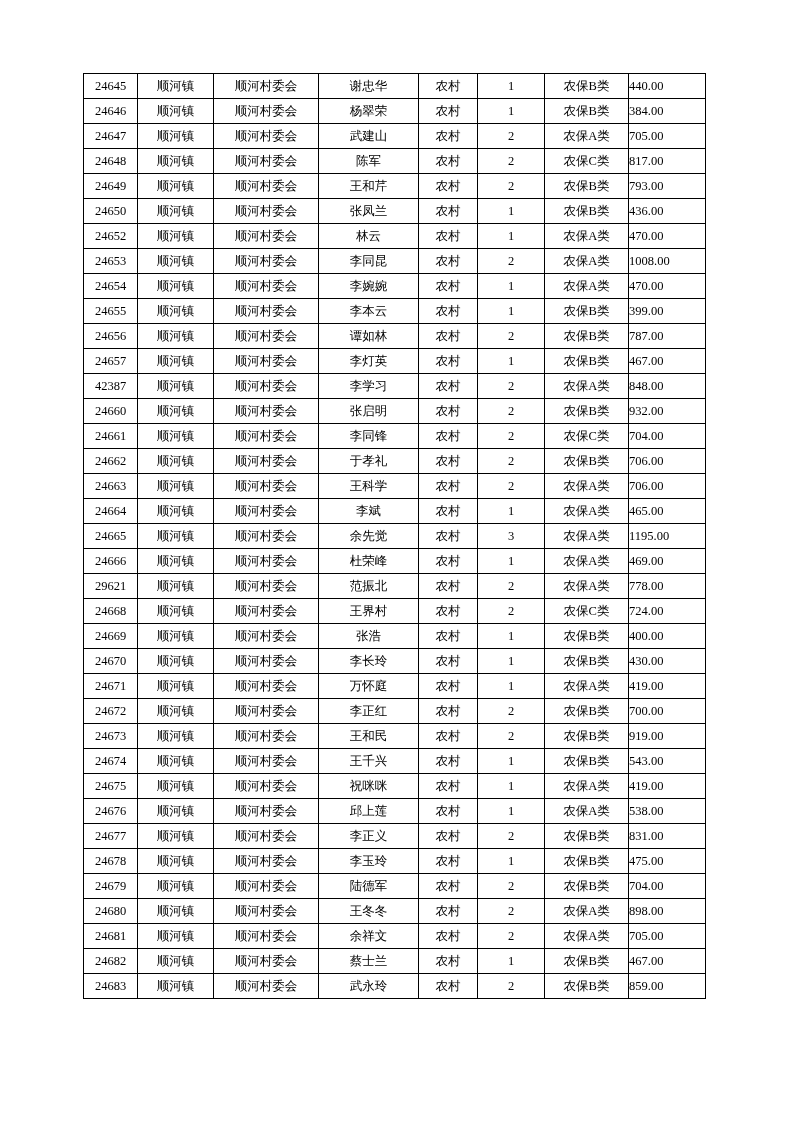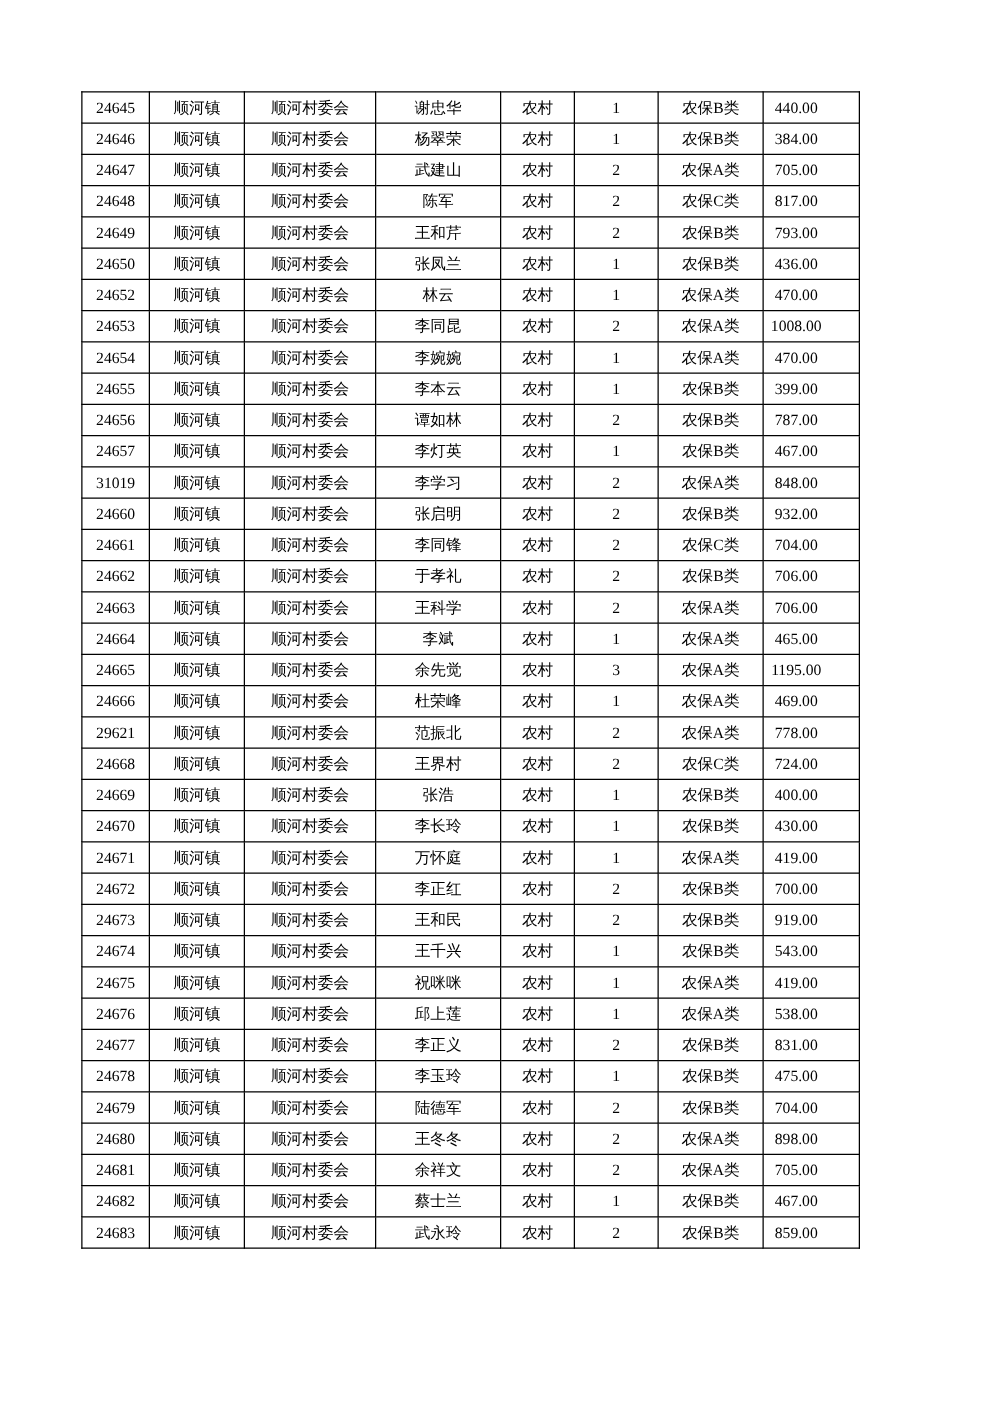--- a/index.html
+++ b/index.html
@@ -14,34 +14,35 @@
     font-family: "Liberation Serif", "DejaVu Serif", serif;
   }
   .sheet {
     position: absolute;
     left: 65px;
     top: 73px;
   }
   table.data-table {
     border-collapse: collapse;
     table-layout: fixed;
+    margin-left: 18px;
   }
   table.data-table td {
     border: 1px solid #000000;
     height: 24px;
     font-size: 12.5px;
     color: #000000;
     text-align: center;
     white-space: nowrap;
     overflow: hidden;
     padding: 0;
     line-height: 24px;
   }
   table.data-table td.col-7 {
-    text-align: center;
+    text-align: left;
     padding-right: 24px;
   }
 </style>
 </head>
 <body>
 
 <div class="sheet">
   <table class="data-table">
     <colgroup>
       <col style="width:54px">
@@ -168,21 +169,21 @@
           <td class="col-0">24657</td>
           <td class="col-1">顺河镇</td>
           <td class="col-2">顺河村委会</td>
           <td class="col-3">李灯英</td>
           <td class="col-4">农村</td>
           <td class="col-5">1</td>
           <td class="col-6">农保B类</td>
           <td class="col-7">467.00</td>
         </tr>
         <tr>
-          <td class="col-0">31019</td>
+          <td class="col-0">42387</td>
           <td class="col-1">顺河镇</td>
           <td class="col-2">顺河村委会</td>
           <td class="col-3">李学习</td>
           <td class="col-4">农村</td>
           <td class="col-5">2</td>
           <td class="col-6">农保A类</td>
           <td class="col-7">848.00</td>
         </tr>
         <tr>
           <td class="col-0">24660</td>

